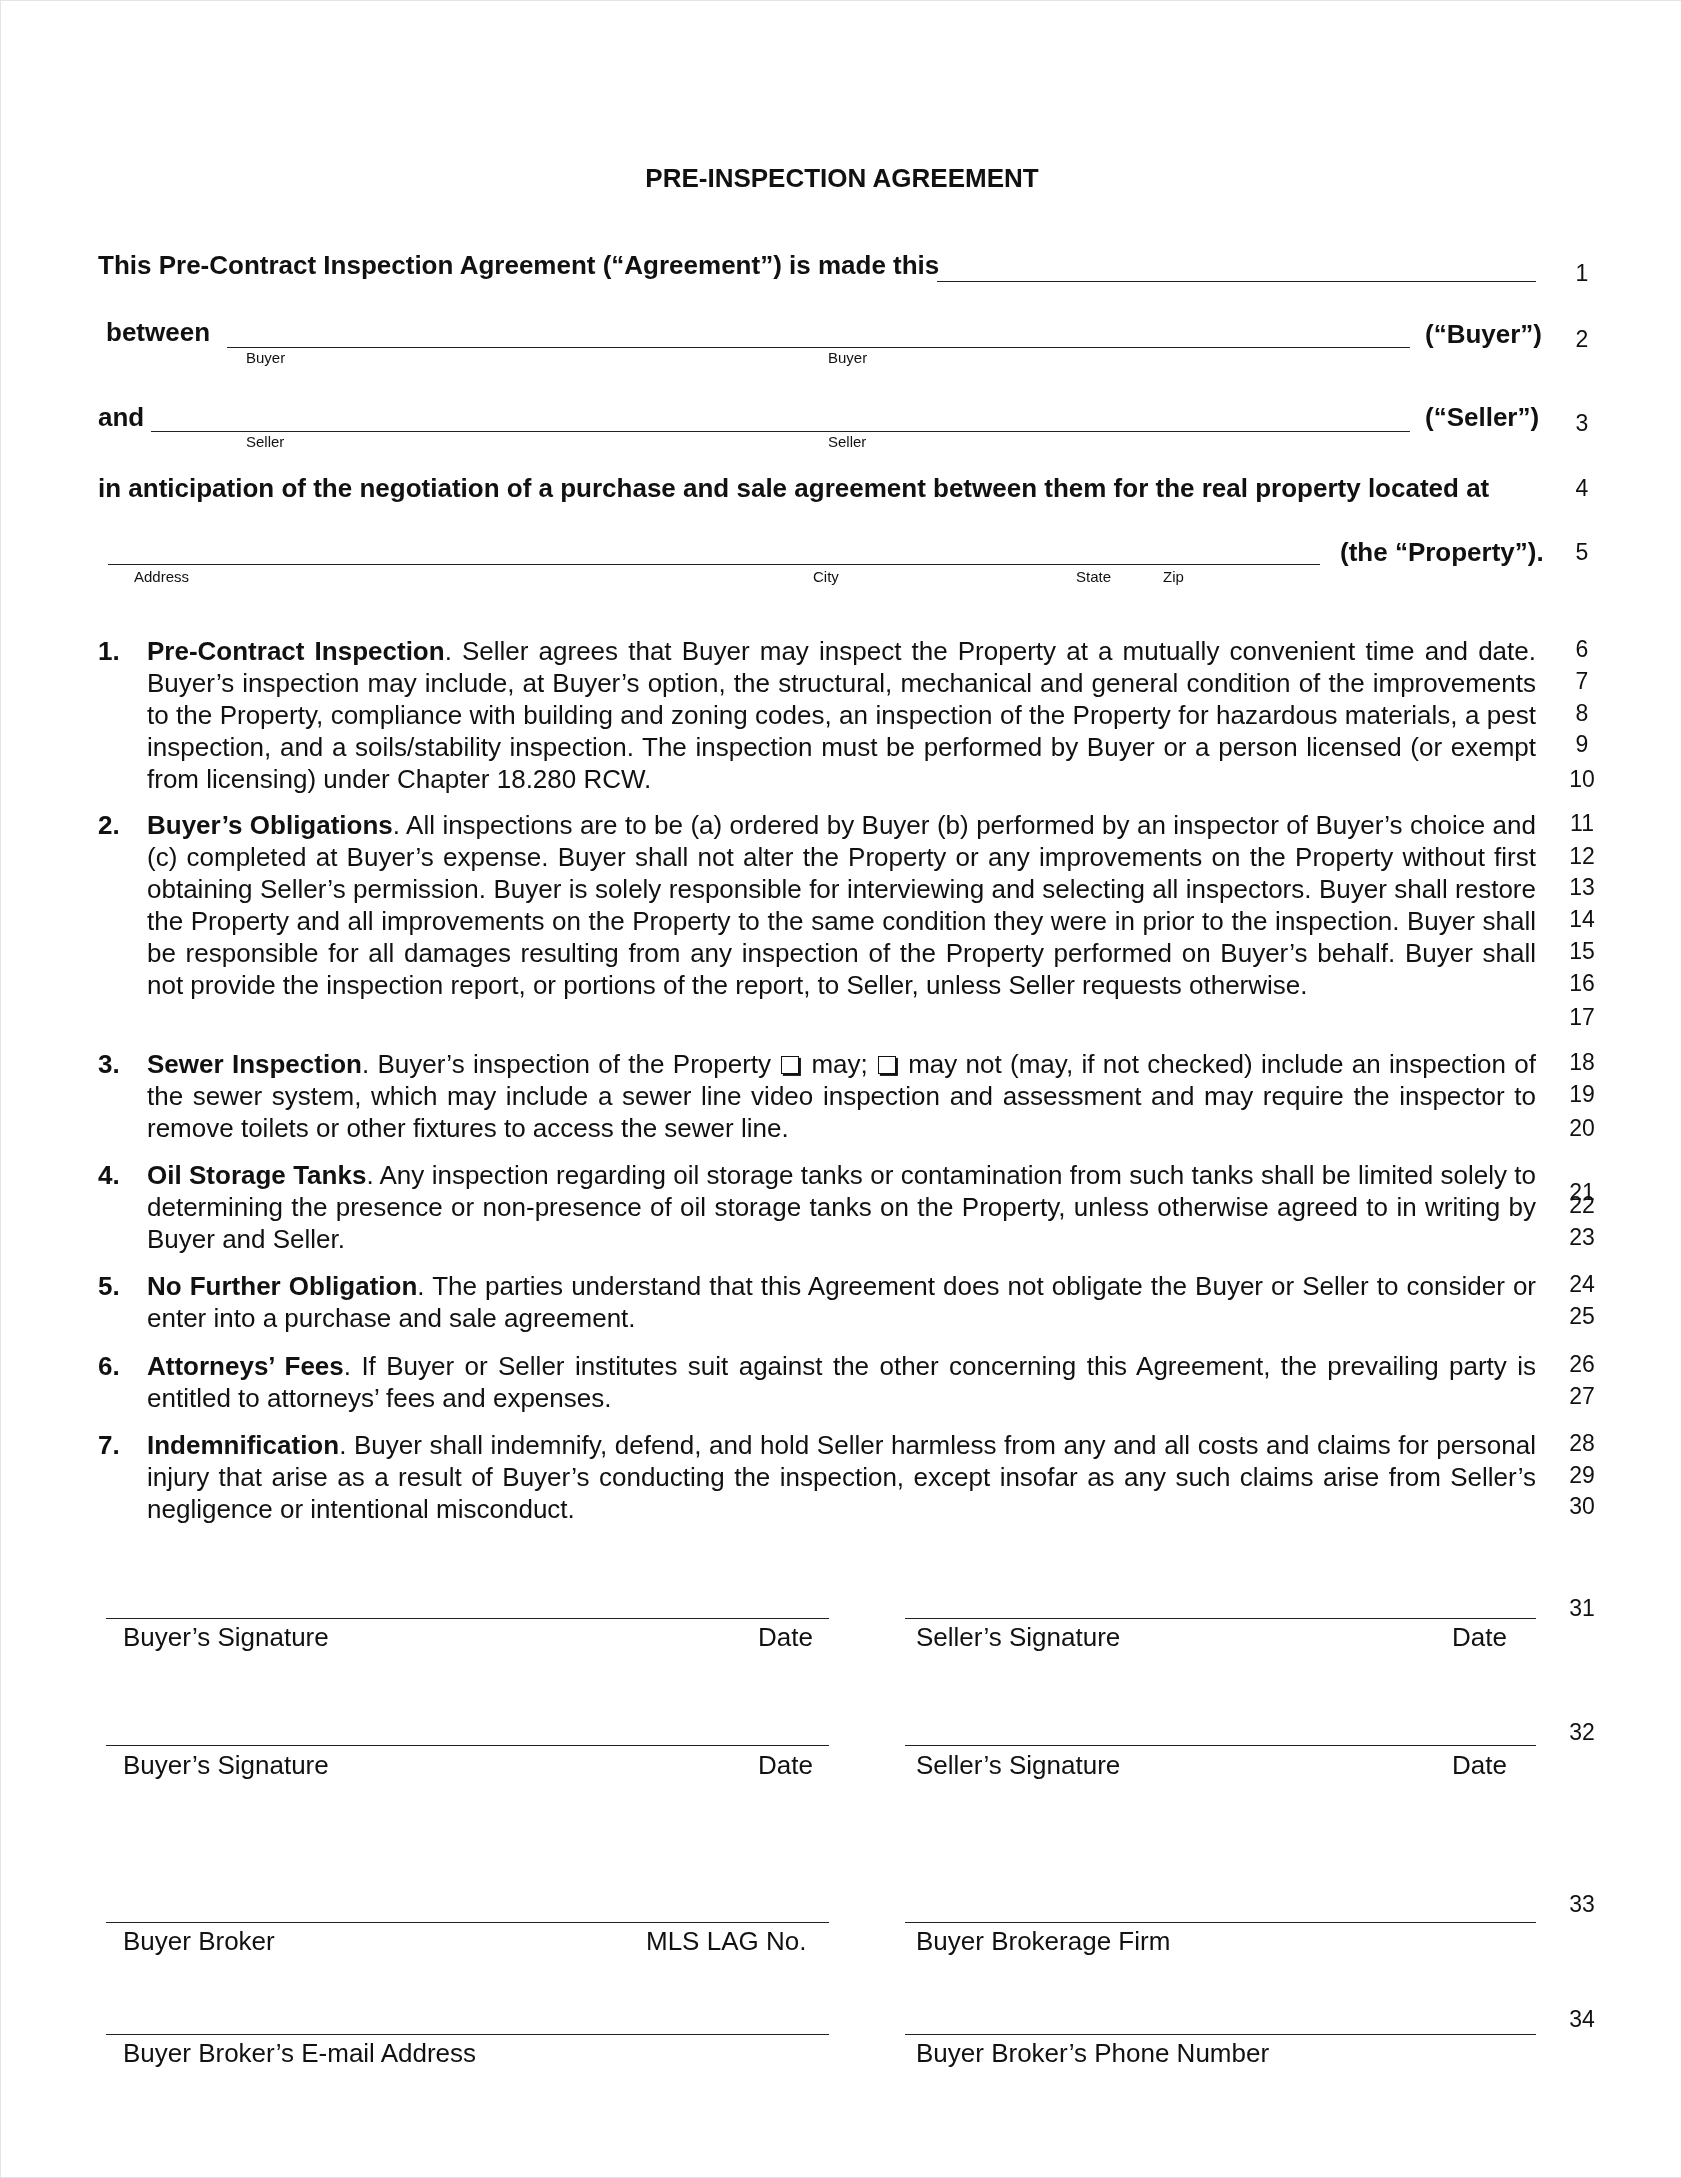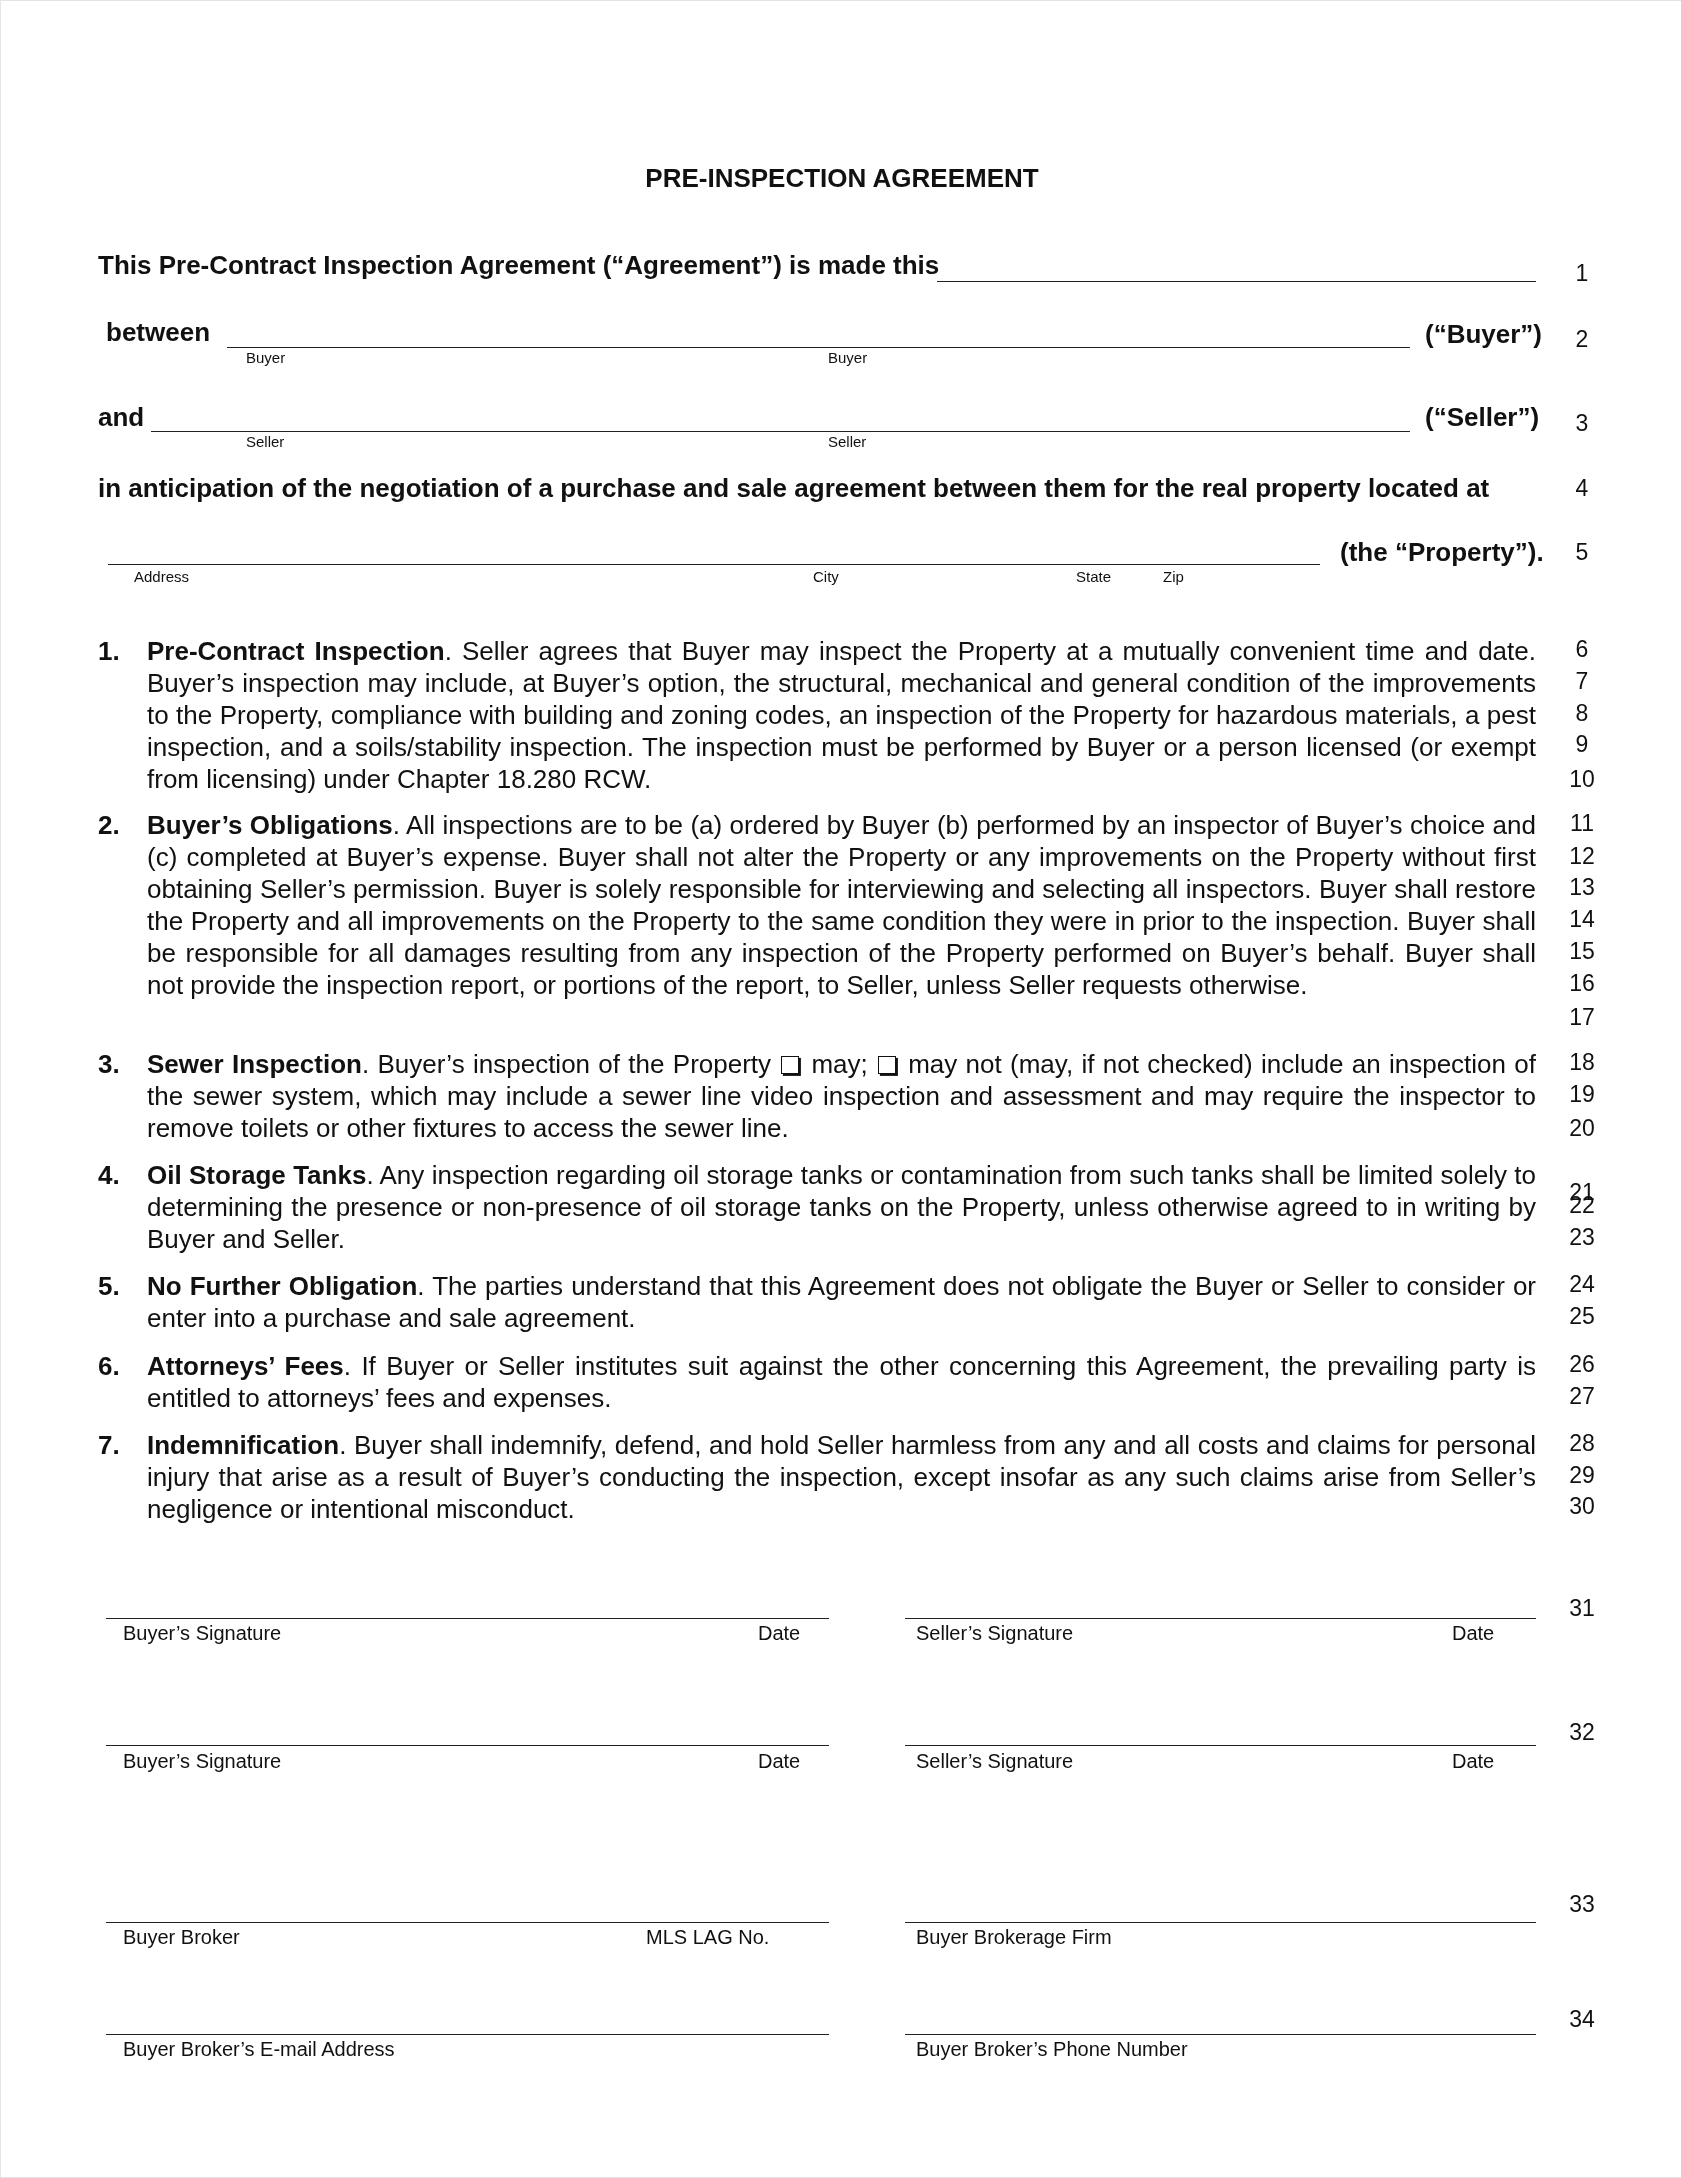--- a/index.html
+++ b/index.html
@@ -18,21 +18,21 @@
   .title { left: 0; width: 1682px; text-align: center; top: 162px; font-size: 26px; font-weight: bold; }
   .body-txt { font-size: 26px; font-weight: bold; }
   .lnum { position: absolute; left: 1560px; width: 42px; text-align: center; font-size: 23px; }
   .uline { position: absolute; border-bottom: 1.9px solid #222; height: 0; }
   .tiny { font-size: 15px; position: absolute; }
   .section { position: absolute; left: 97px; width: 1438px; font-size: 26px; line-height: 32px; }
   .section .num { position: absolute; left: 0; top: 0; font-weight: bold; }
   .section .para { margin-left: 49px; text-align: justify; text-align-last: left; }
   .section .head { font-weight: bold; }
   .cb { display: inline-block; width: 16px; height: 16px; border: 1.9px solid #111; box-shadow: 1.9px 1.9px 0 #111; vertical-align: -1px; margin: 0 3.8px 0 1.9px; }
-  .sig-label { position: absolute; font-size: 20px; }
+  .sig-label { position: absolute; font-size: 26px; }
 </style>
 </head>
 <body>
 
 <div class="page">
 
   <div class="abs title">PRE-INSPECTION AGREEMENT</div>
 
   <div class="abs body-txt" style="left:97px; top:249px;">This Pre-Contract Inspection Agreement (“Agreement”) is made this</div>
   <div class="uline" style="left:936px; width:599px; top:280px;"></div>

